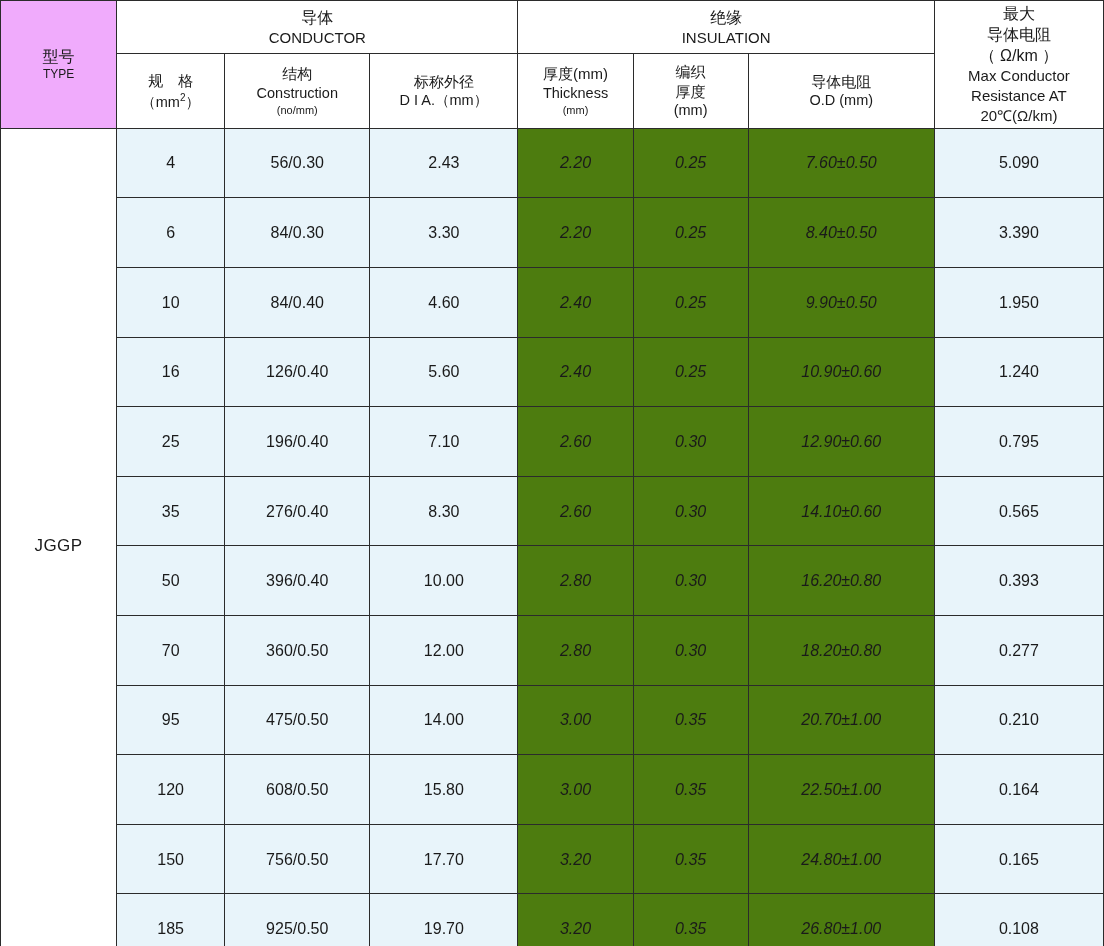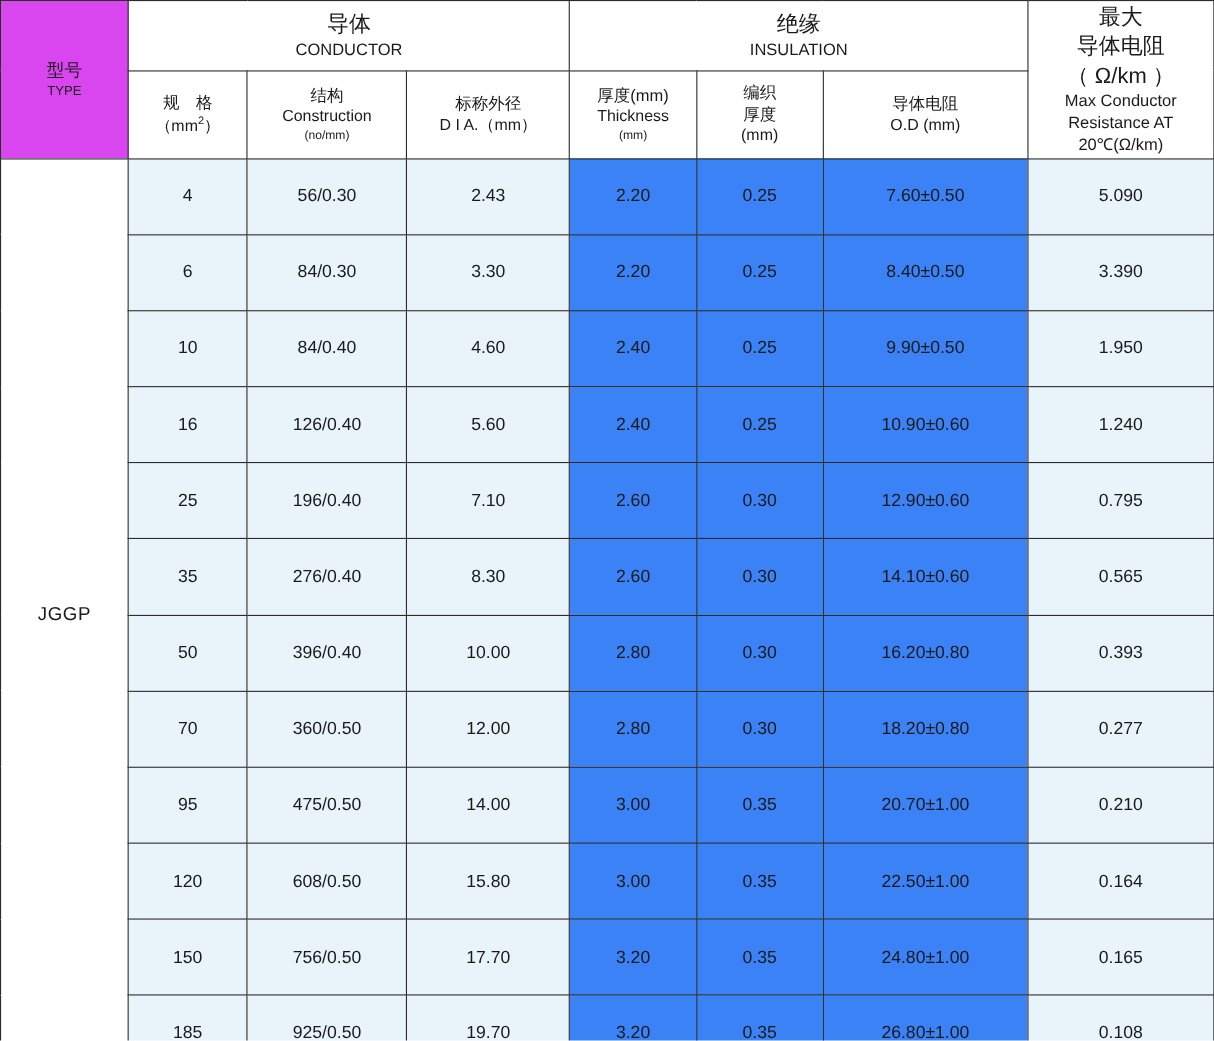--- a/index.html
+++ b/index.html
@@ -26,46 +26,47 @@
     vertical-align: middle;
     font-weight: normal;
     padding: 2px 3px;
     line-height: 1.32;
   }
   
   .hdr {
     background: #ffffff;
     font-size: 16px;
   }
-  .hdr .cn { display: block; font-size: 20px; }
+  .hdr .cn { display: block; font-size: 16px; }
   .hdr .en { display: block; font-size: 15px; }
   .hdr-sub {
     background: #ffffff;
     font-size: 15px;
   }
   .hdr-sub .cn { display: block; font-size: 15px; }
   .hdr-sub .en { display: block; font-size: 14.5px; }
   .hdr-sub .en2 { display: block; font-size: 11px; }
   .type-cell {
-    background: #d946ef;
+    background: #f0abfc;
     font-size: 16px;
   }
   .type-cell .cn { display: block; font-size: 16px; }
   .type-cell .en { display: block; font-size: 12px; }
   .type-value {
     background: #ffffff;
     font-size: 17px;
     letter-spacing: 0.5px;
   }
   td.cell {
     background: #e8f4fa;
     font-size: 16px;
   }
   td.cell.plain {
-    background: #3b82f6;
+    background: #4d7c0f;
+    font-style: italic;
   }
   sup { font-size: 10px; vertical-align: super; }
   
   col.c-type  { width: 116px; }
   col.c-spec  { width: 108px; }
   col.c-cons  { width: 145px; }
   col.c-dia   { width: 148px; }
   col.c-thk   { width: 115px; }
   col.c-braid { width: 115px; }
   col.c-od    { width: 186px; }

